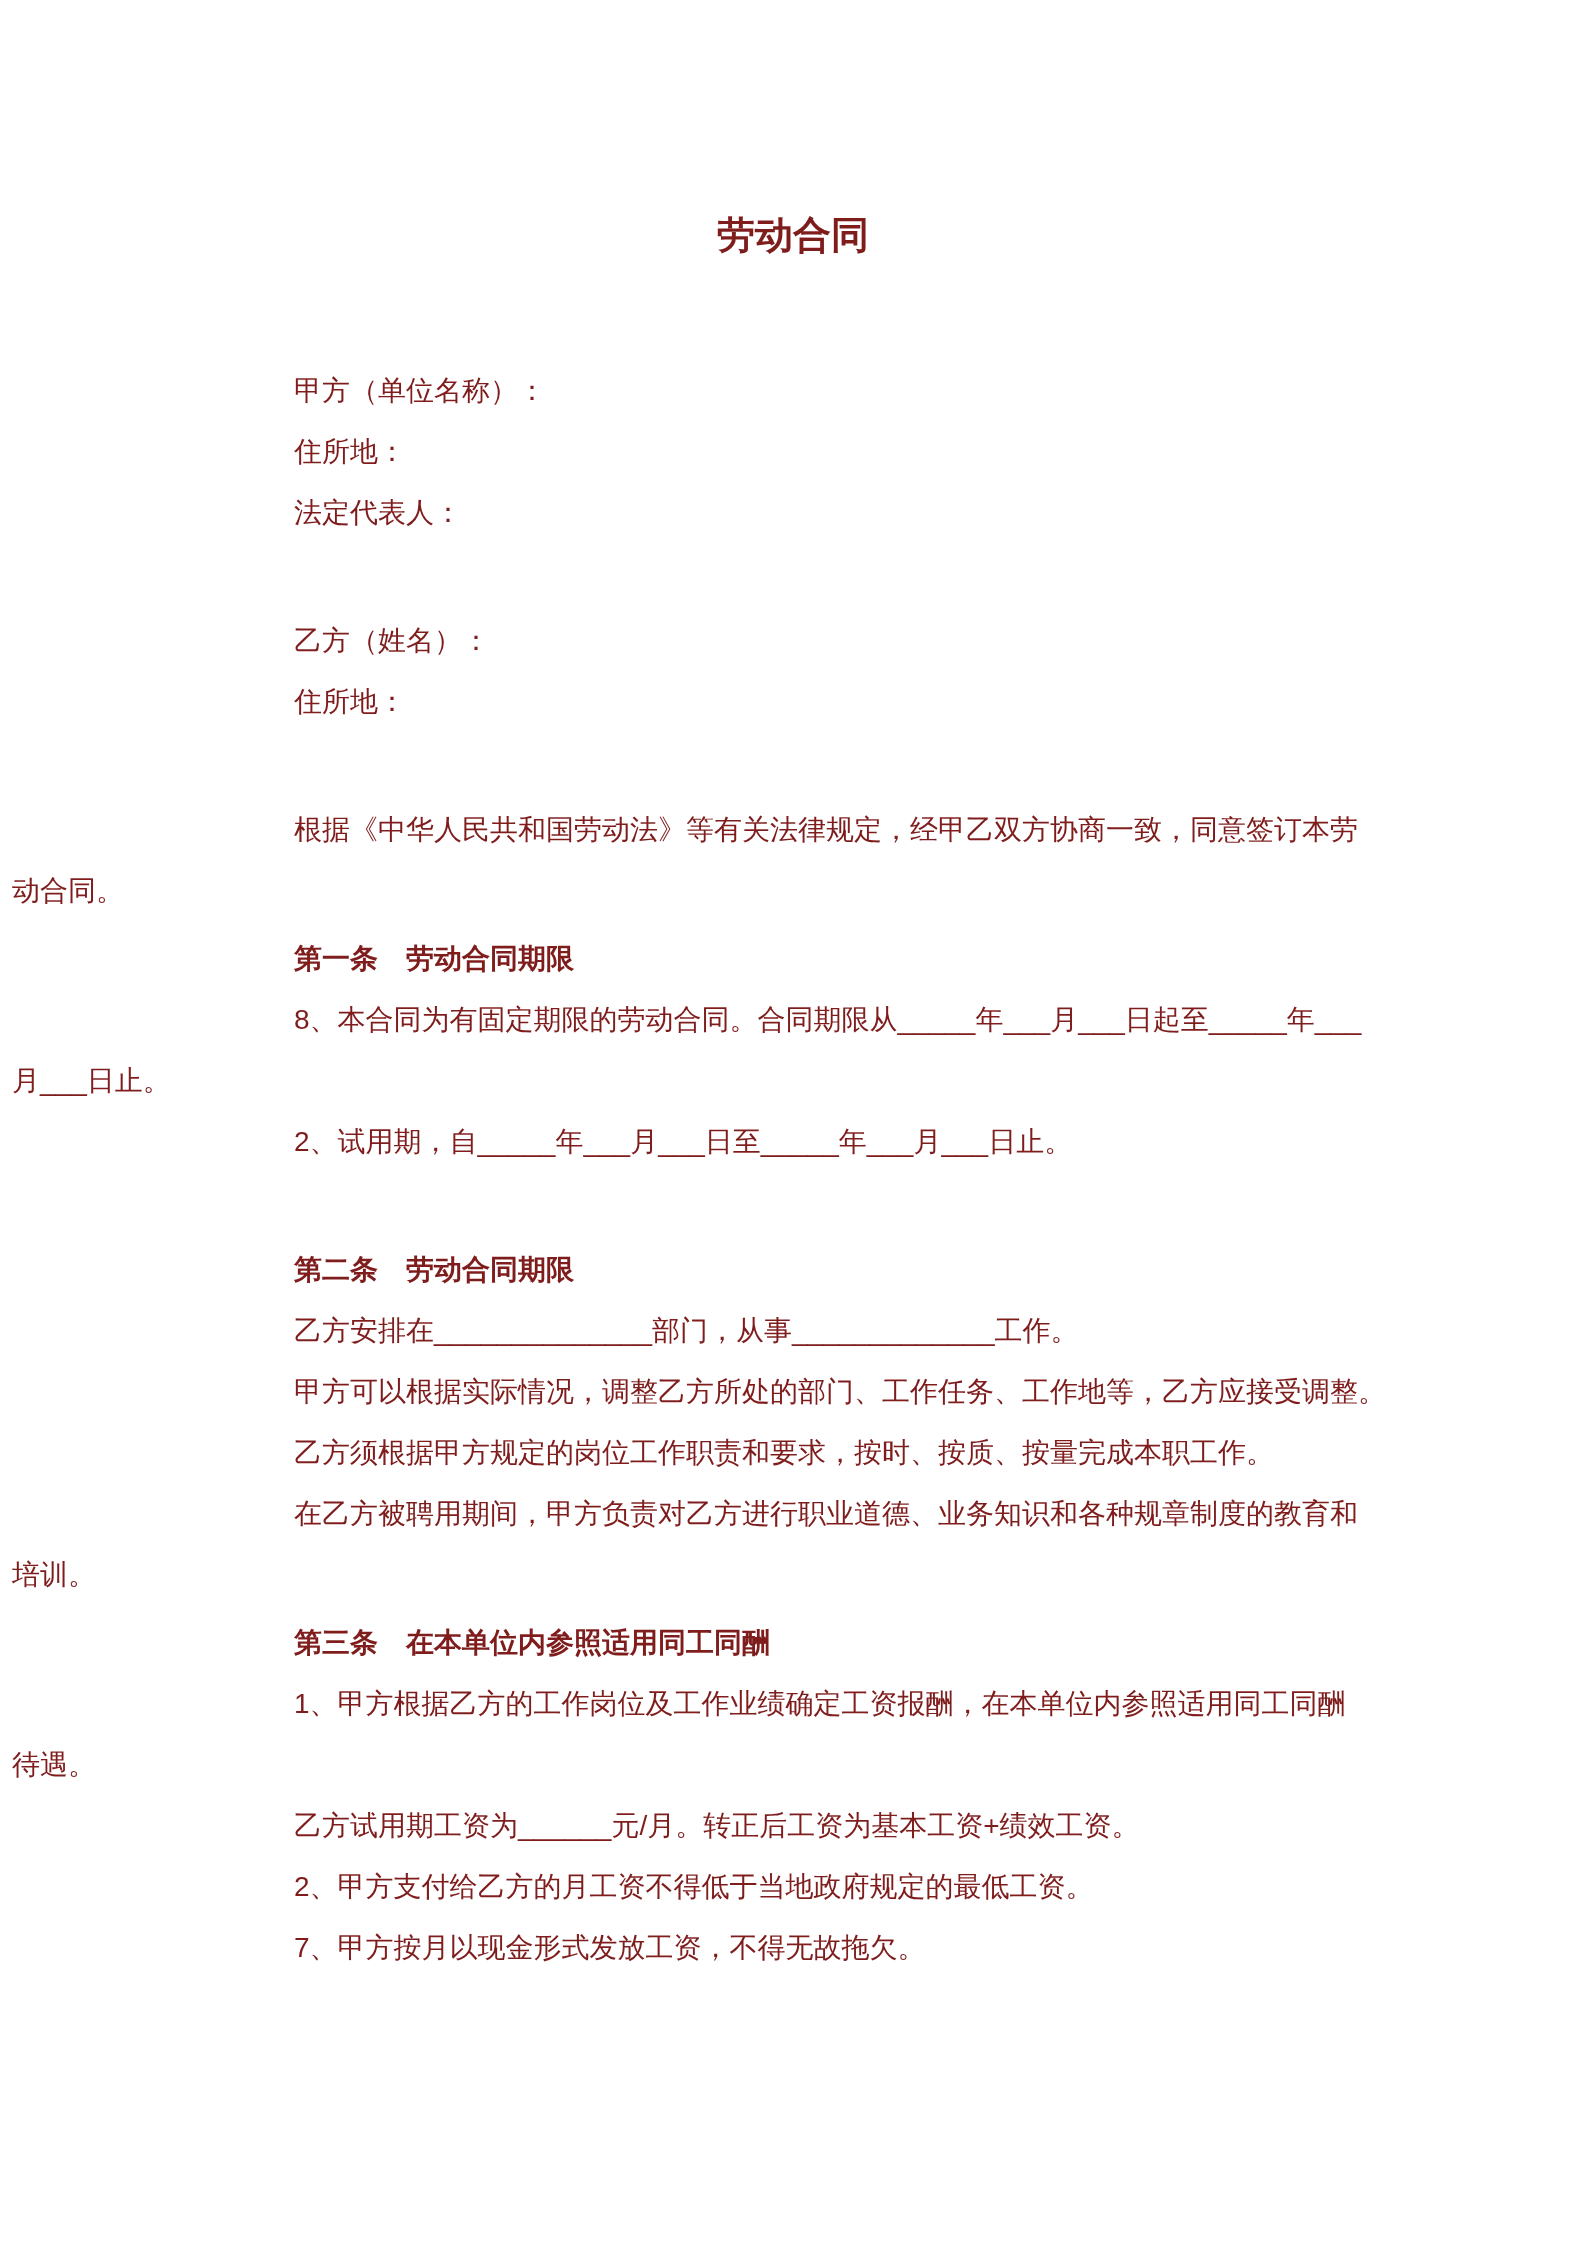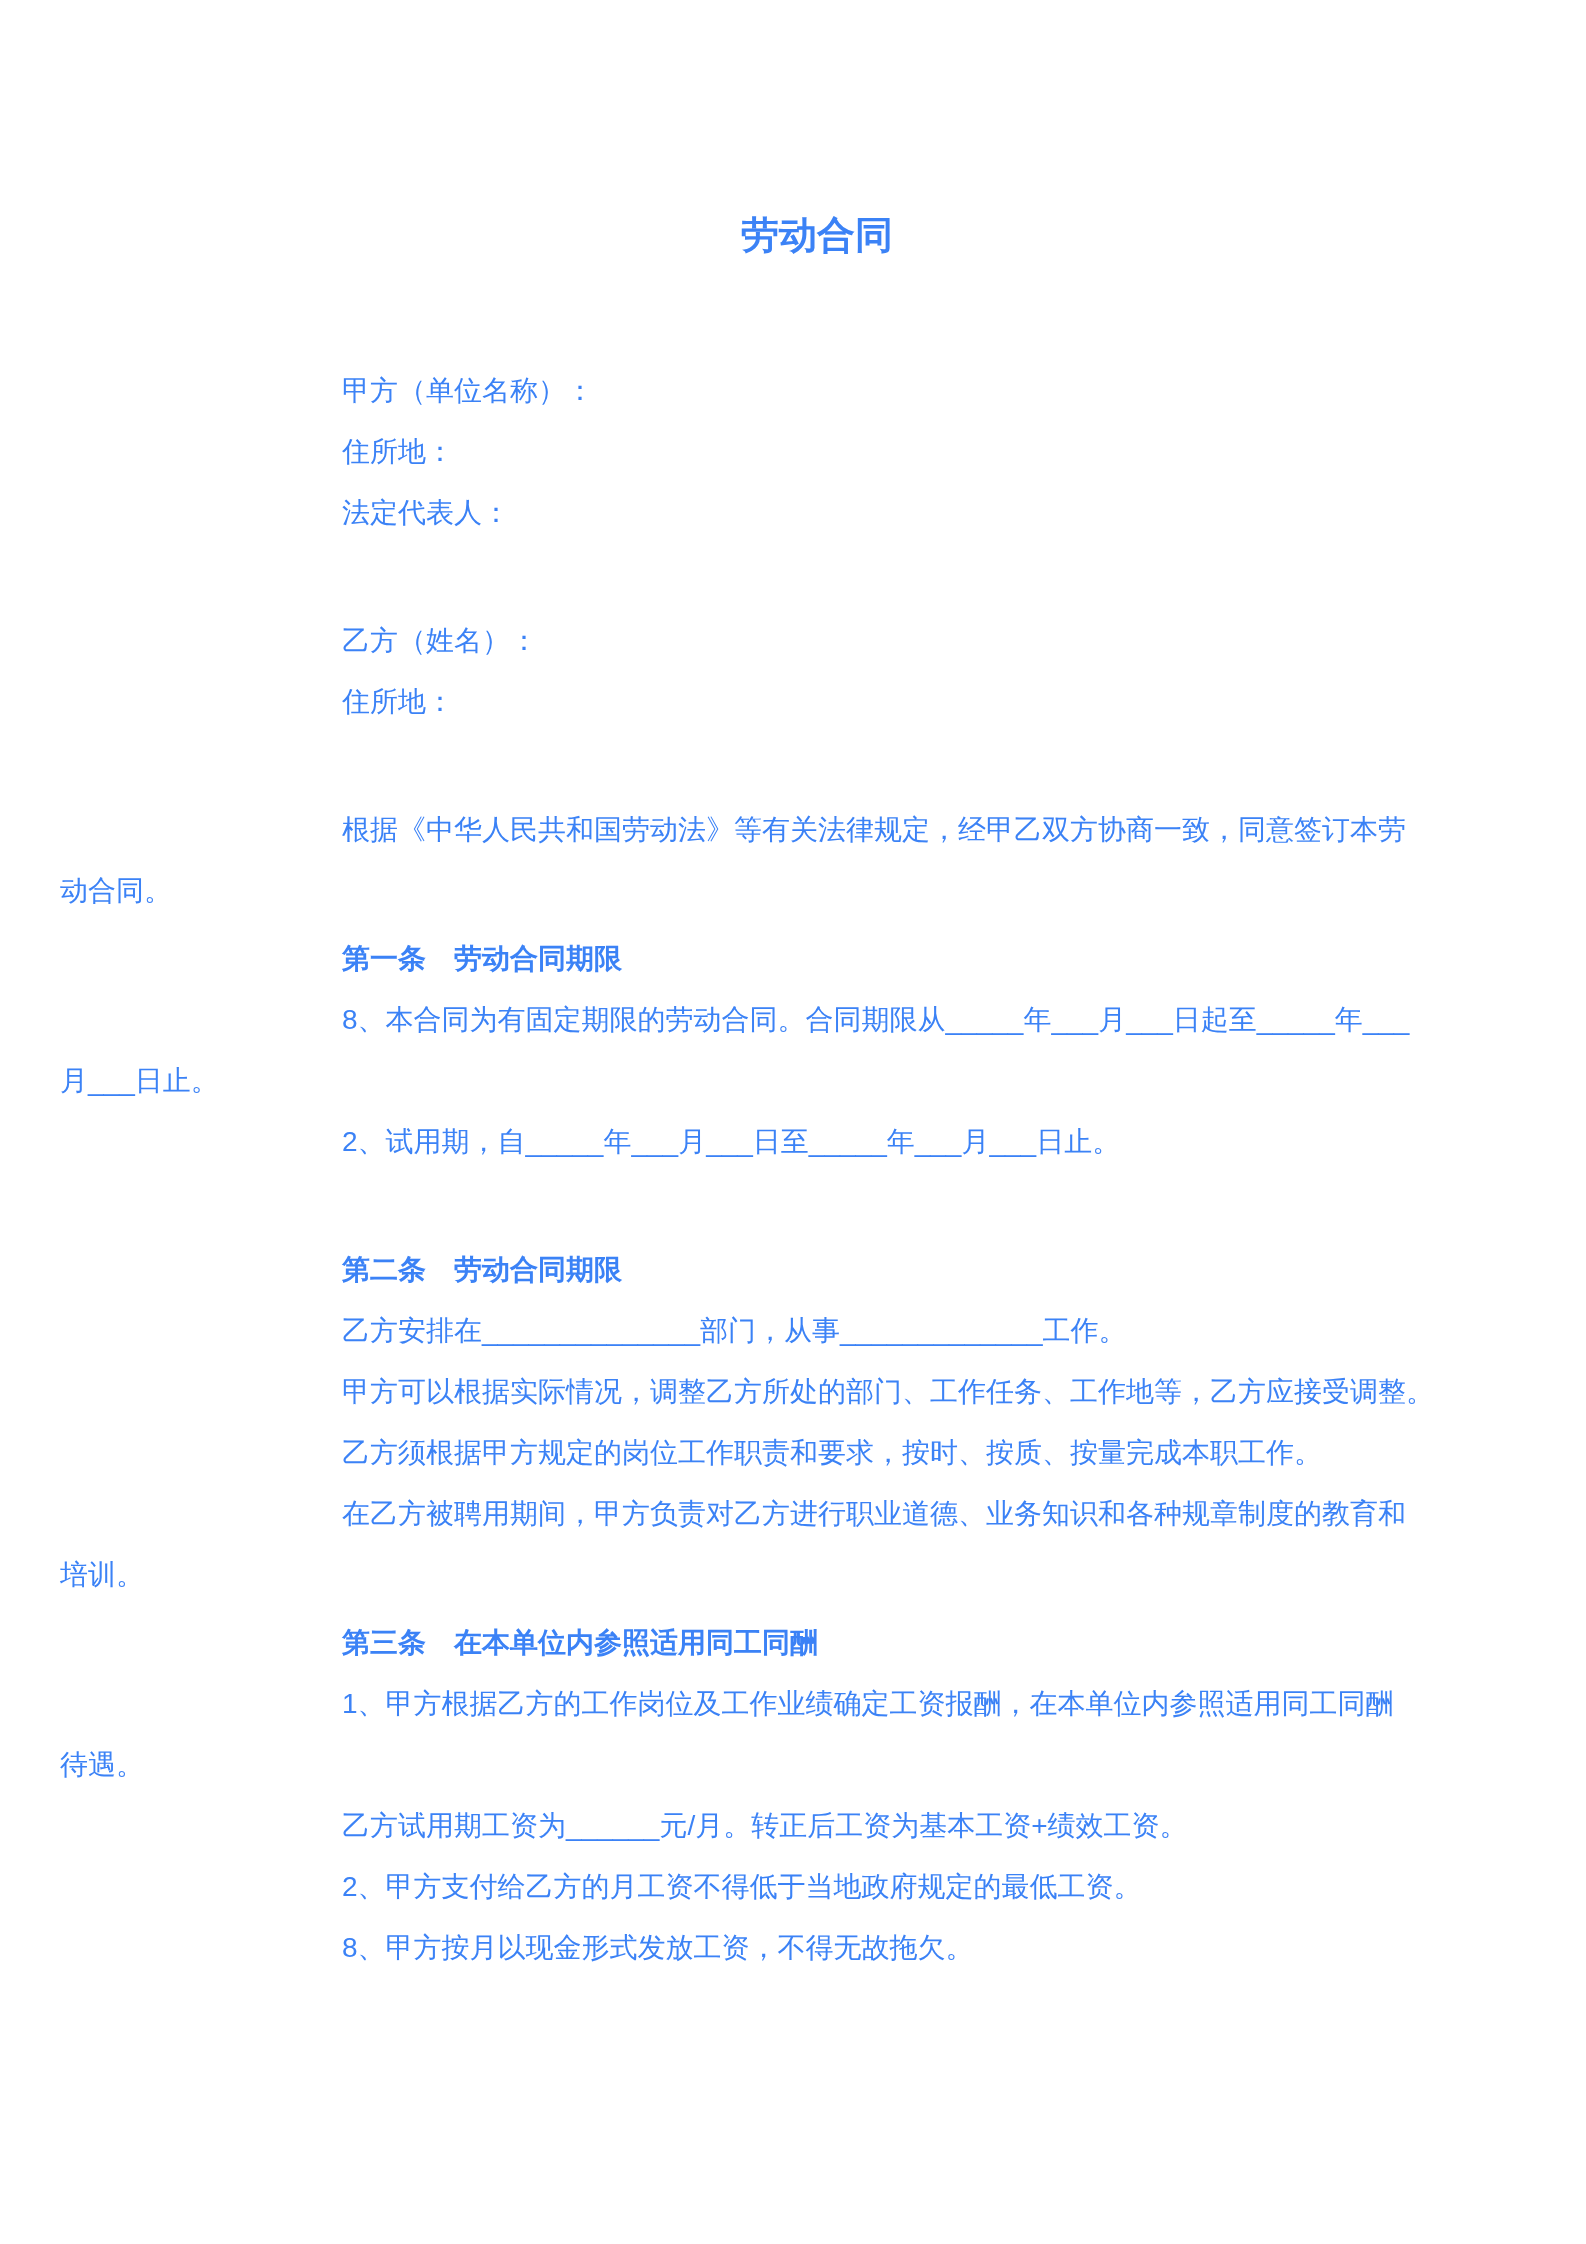--- a/index.html
+++ b/index.html
@@ -6,26 +6,25 @@
     margin: 0;
     padding: 0;
     background: #ffffff;
   }
   .page {
     position: relative;
     width: 1586px;
     height: 2128px;
     background: #ffffff;
     overflow: hidden;
-    color: #3b82f6;
+    color: #7f1d1d;
     font-family: "Liberation Sans", "DejaVu Sans", sans-serif;
     font-size: 28px;
     padding-top: 205px;
     box-sizing: border-box;
-    padding-left: 48px;
   }
   .doc-title {
     height: 61px;
     line-height: 61px;
     text-align: center;
     font-size: 38px;
     font-weight: bold;
     white-space: pre;
   }
   .line {
@@ -80,15 +79,15 @@
   <div class="line indent">甲方可以根据实际情况，调整乙方所处的部门、工作任务、工作地等，乙方应接受调整。</div>
   <div class="line indent">乙方须根据甲方规定的岗位工作职责和要求，按时、按质、按量完成本职工作。</div>
   <div class="line indent">在乙方被聘用期间，甲方负责对乙方进行职业道德、业务知识和各种规章制度的教育和</div>
   <div class="line cont">培训。</div>
 
   <div class="line indent heading">第三条　在本单位内参照适用同工同酬</div>
   <div class="line indent">1、甲方根据乙方的工作岗位及工作业绩确定工资报酬，在本单位内参照适用同工同酬</div>
   <div class="line cont">待遇。</div>
   <div class="line indent">乙方试用期工资为______元/月。转正后工资为基本工资+绩效工资。</div>
   <div class="line indent">2、甲方支付给乙方的月工资不得低于当地政府规定的最低工资。</div>
-  <div class="line indent">8、甲方按月以现金形式发放工资，不得无故拖欠。</div>
+  <div class="line indent">7、甲方按月以现金形式发放工资，不得无故拖欠。</div>
 
 </div>
 
 </body></html>

